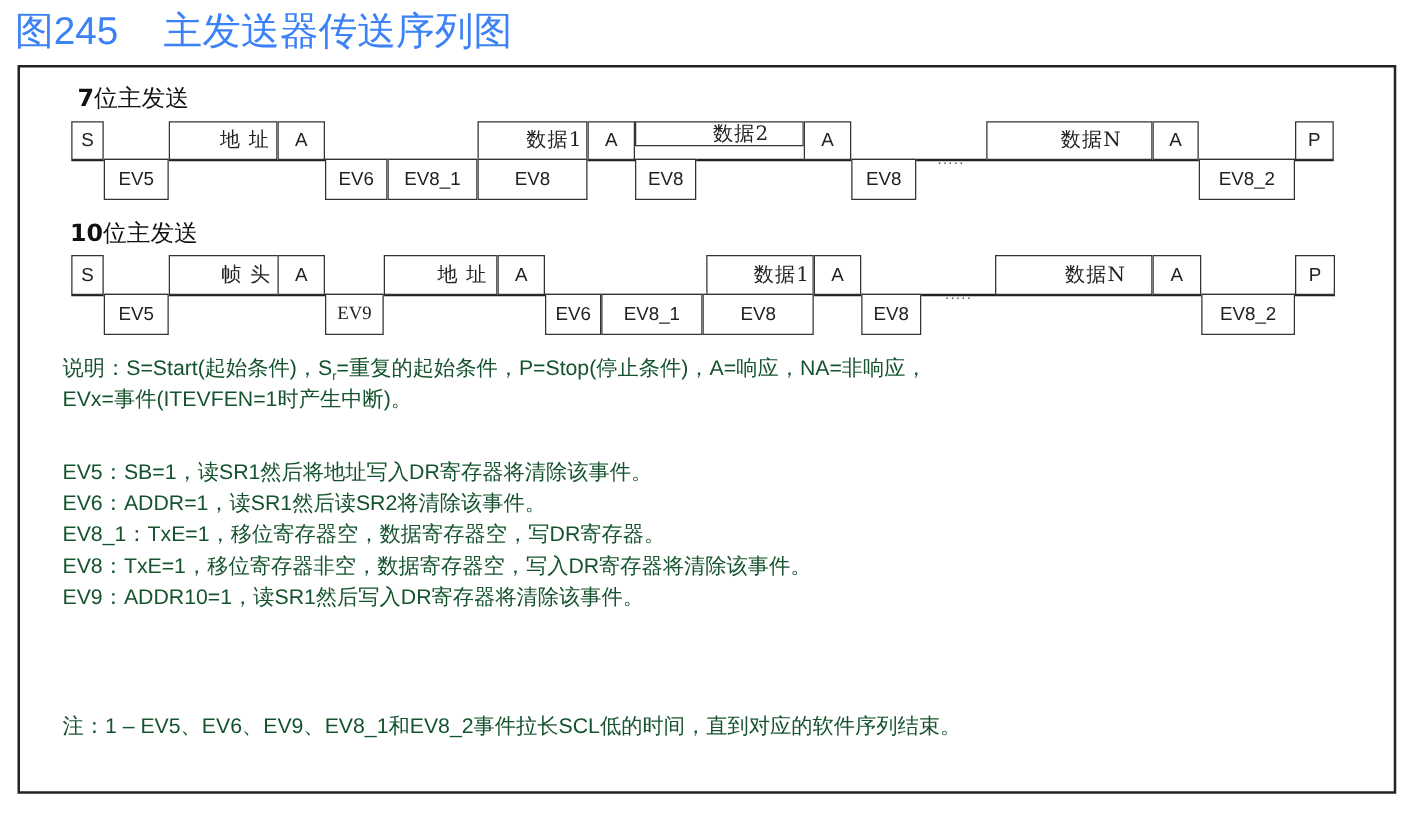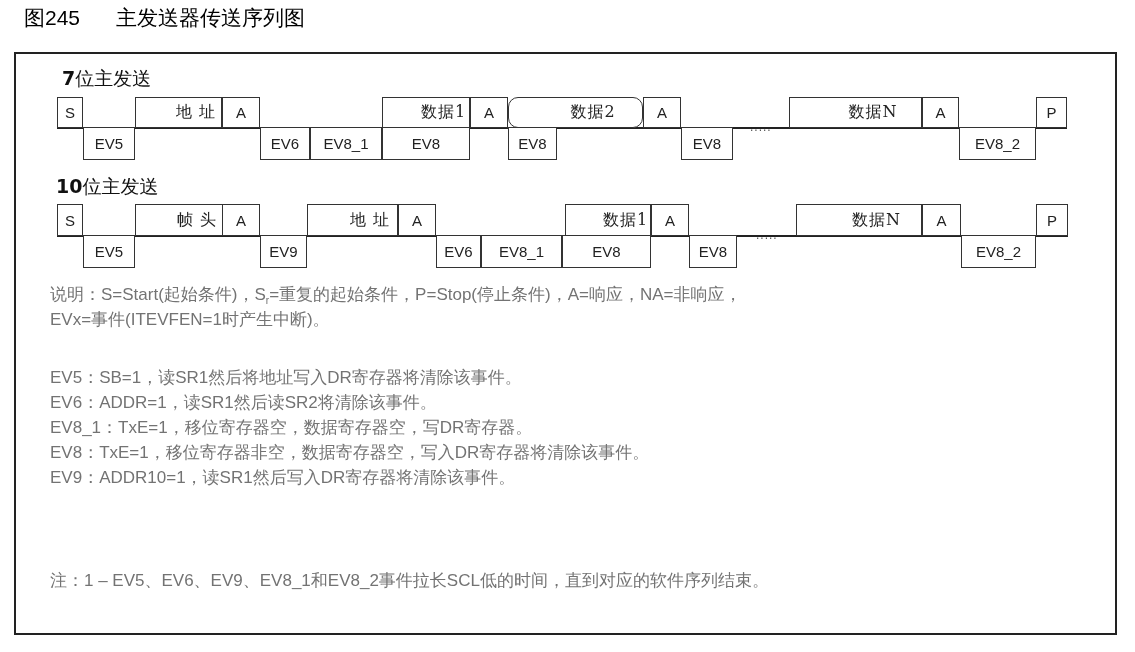--- a/index.html
+++ b/index.html
@@ -1,32 +1,32 @@
 <!DOCTYPE html>
 <html><head>
   <meta charset="utf-8">
   <style>
     html, body { margin:0; padding:0; background:#ffffff; }
     body { width:1135px; height:652px; position:relative; overflow:hidden;
            font-family: "DejaVu Sans", "Liberation Sans", sans-serif; color:#111; }
-    .fig-title { position:absolute; left:24px; top:4px; font-size:21px; color:#000000; white-space:nowrap; }
+    .fig-title { position:absolute; left:12px; top:4px; font-size:31px; color:#3b82f6; white-space:nowrap; }
     .fig-title .num { font-family:"Liberation Sans", sans-serif; }
     .fig-title .name { margin-left:36px; font-family:"DejaVu Serif", serif; }
     .frame { position:absolute; left:14px; top:52px; width:1103px; height:583px;
              border:2px solid #222; box-sizing:border-box; }
     .sec-label { position:absolute; font-size:19px; font-weight:bold; white-space:nowrap; }
     .sec-label .cn { font-family:"DejaVu Serif", serif; font-weight:normal; }
     .box { position:absolute; box-sizing:border-box; border:1.5px solid #333; background:#fff;
            display:flex; align-items:center; justify-content:center;
            font-family:"Liberation Sans", sans-serif; font-size:15px; color:#222; white-space:nowrap; }
     .box.cn { font-family:"DejaVu Serif", serif; font-size:16px; letter-spacing:1px;padding-left:35px; }
     .hline { position:absolute; height:0; border-top:2px solid #222; }
     .dots { position:absolute; font-size:12px; color:#555; letter-spacing:1px; font-family:"Liberation Sans", sans-serif; }
     .text-block { position:absolute; left:50px; font-size:17px; line-height:25px; white-space:nowrap;
-                  font-family:"Liberation Sans", sans-serif; color:#737373; }
+                  font-family:"Liberation Sans", sans-serif; color:#14532d; }
     .text-line { height:25px; }
     .note-indent { padding-left:46px; }
     sub { font-size:10px; }
   </style>
 </head>
 <body>
 
 <div class="fig-title">
   <span class="num">图245</span><span class="name">主发送器传送序列图</span>
 </div>
@@ -36,21 +36,21 @@
 <div class="sec-label" style="left:62px; top:66px;">
   <span>7</span><span class="cn">位主发送</span>
 </div>
 <div class="hline" style="left:57px; width:1010px; top:127px;"></div>
 <div id="seven-top">
     <div class="box" style="left: 57px; width: 26px; top: 97px; height: 31px;">S</div>
     <div class="box cn" style="left: 135px; width: 87px; top: 97px; height: 31px;">地 址</div>
     <div class="box" style="left: 222px; width: 38px; top: 97px; height: 31px;">A</div>
     <div class="box cn" style="left: 382px; width: 88px; top: 97px; height: 31px;">数据1</div>
     <div class="box" style="left: 470px; width: 38px; top: 97px; height: 31px;">A</div>
-    <div class="box cn" style="left: 508px; width: 135px; top: 97px; height: 31px; border-radius: 10px;">数据2</div>
+    <div class="box cn" style="left: 508px; width: 135px; top: 97px; height: 20px;">数据2</div>
     <div class="box" style="left: 643px; width: 38px; top: 97px; height: 31px;">A</div>
     <div class="box cn" style="left: 789px; width: 133px; top: 97px; height: 31px;">数据N</div>
     <div class="box" style="left: 922px; width: 37px; top: 97px; height: 31px;">A</div>
     <div class="box" style="left: 1036px; width: 31px; top: 97px; height: 31px;">P</div>
   </div>
 <div id="seven-bottom">
     <div class="box" style="left: 83px; width: 52px; top: 127px; height: 33px;">EV5</div>
     <div class="box" style="left: 260px; width: 50px; top: 127px; height: 33px;">EV6</div>
     <div class="box" style="left: 310px; width: 72px; top: 127px; height: 33px;">EV8_1</div>
     <div class="box" style="left: 382px; width: 88px; top: 127px; height: 33px;">EV8</div>
@@ -71,21 +71,21 @@
     <div class="box cn" style="left: 307px; width: 91px; top: 204px; height: 32px;">地 址</div>
     <div class="box" style="left: 398px; width: 38px; top: 204px; height: 32px;">A</div>
     <div class="box cn" style="left: 565px; width: 86px; top: 204px; height: 32px;">数据1</div>
     <div class="box" style="left: 651px; width: 38px; top: 204px; height: 32px;">A</div>
     <div class="box cn" style="left: 796px; width: 126px; top: 204px; height: 32px;">数据N</div>
     <div class="box" style="left: 922px; width: 39px; top: 204px; height: 32px;">A</div>
     <div class="box" style="left: 1036px; width: 32px; top: 204px; height: 32px;">P</div>
   </div>
 <div id="ten-bottom">
     <div class="box" style="left: 83px; width: 52px; top: 235px; height: 33px;">EV5</div>
-    <div class="box" style="left: 260px; width: 47px; top: 235px; height: 33px;">EV9</div>
+    <div class="box" style="left: 260px; width: 47px; top: 235px; height: 33px; font-family: Liberation Serif, serif;">EV9</div>
     <div class="box" style="left: 436px; width: 45px; top: 235px; height: 33px;">EV6</div>
     <div class="box" style="left: 481px; width: 81px; top: 235px; height: 33px;">EV8_1</div>
     <div class="box" style="left: 562px; width: 89px; top: 235px; height: 33px;">EV8</div>
     <div class="box" style="left: 689px; width: 48px; top: 235px; height: 33px;">EV8</div>
     <div class="box" style="left: 961px; width: 75px; top: 235px; height: 33px;">EV8_2</div>
   </div>
 <div class="dots" style="left:756px; top:228px;">.....</div>
 
 <div class="text-block" style="top:282px;">
   <div class="text-line">

